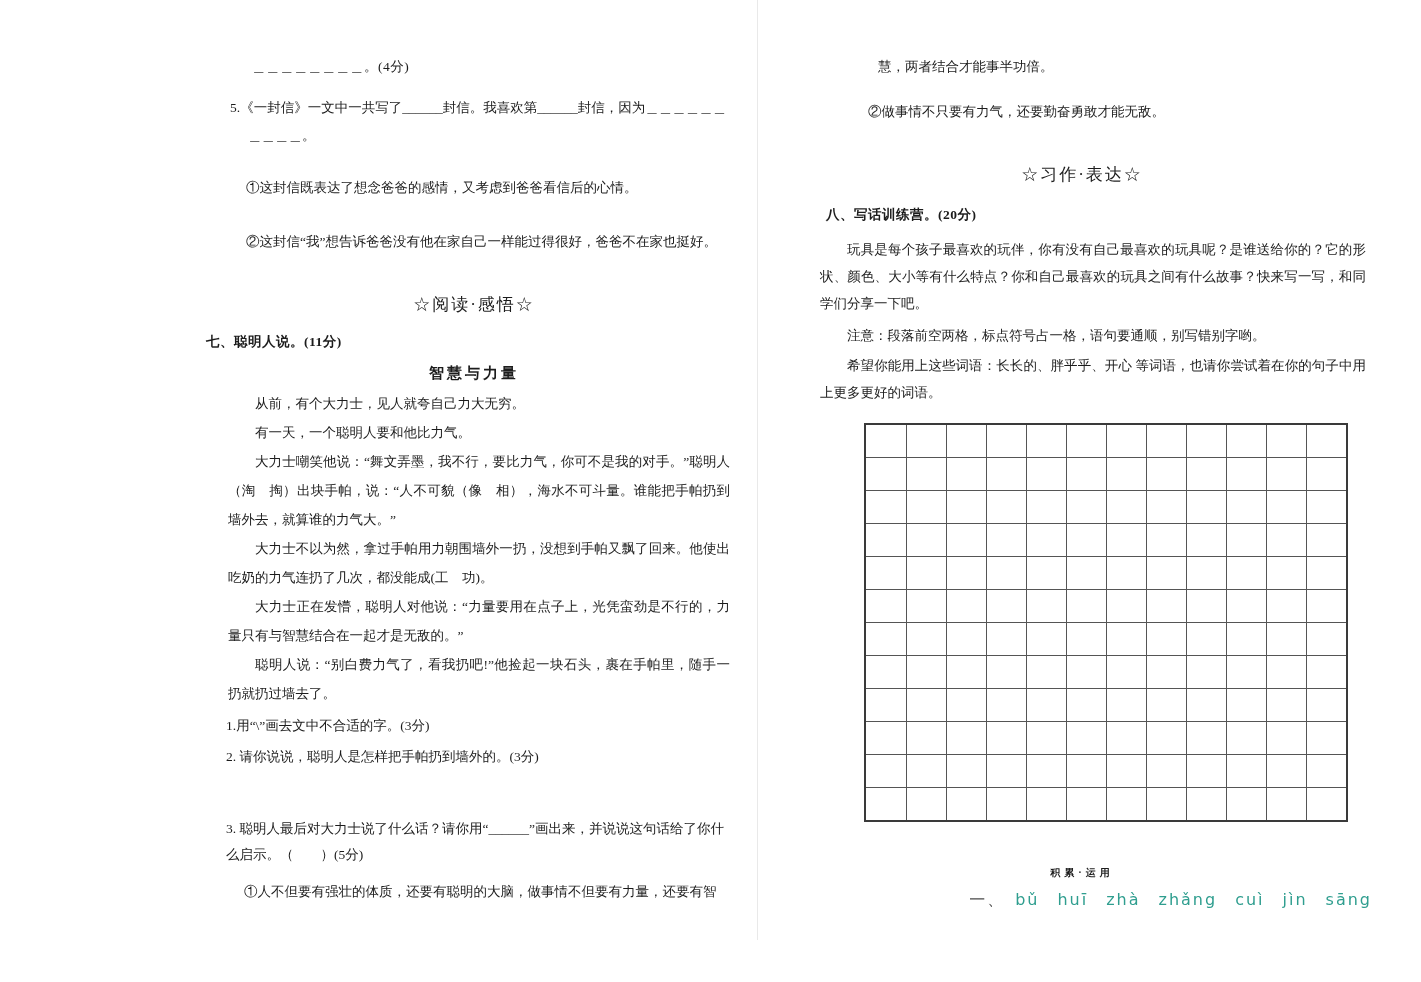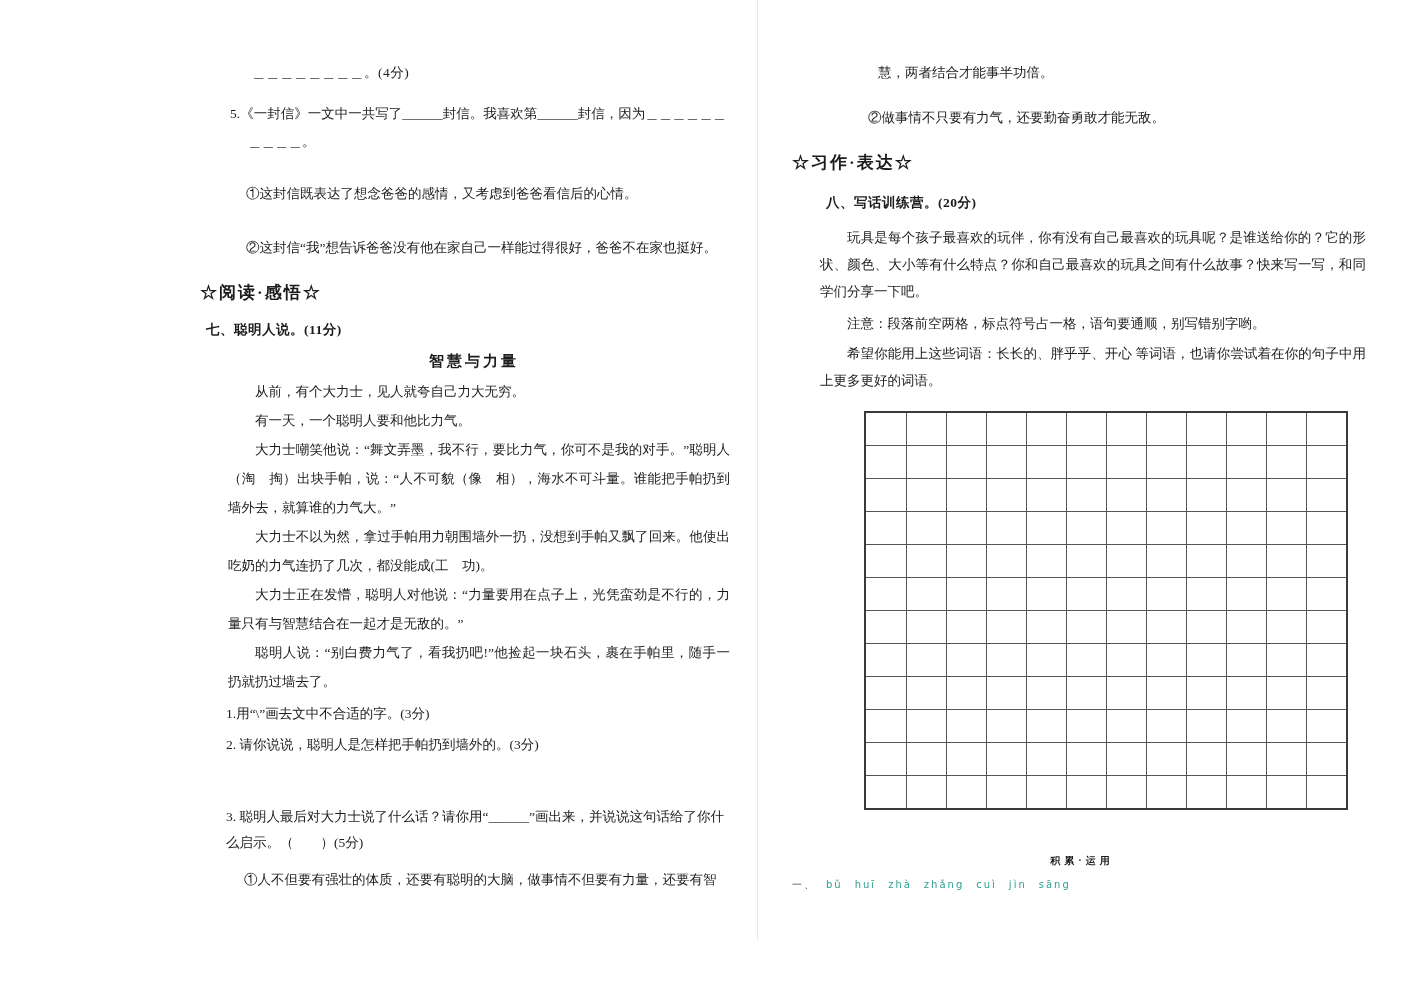--- a/index.html
+++ b/index.html
@@ -9,32 +9,32 @@
     font-family:"Liberation Serif","DejaVu Serif",serif;
     color:#1c1c1c;
     font-size:13.5px;
     position:relative;
     overflow:hidden;
   }
   .fold-line {
     position:absolute; left:757px; top:0; width:1px; height:940px;
     background:#e9e9e9;
   }
-  .page { position:absolute; top:48px; }
+  .page { position:absolute; top:42px; }
   .page-left  { left:200px; width:548px; }
   .page-right { left:792px; width:580px; }
 
   .blank-line { margin:16px 0 0 52px; letter-spacing:0.5px; }
   .q5   { margin:20px 0 0 30px; line-height:23px; }
   .q5b  { margin:8px 0 0 48px; }
   .opt  { margin:32px 0 0 46px; line-height:22px; }
 
   .section-header {
-    text-align:left; font-weight:bold; font-size:17px;
-    margin-top:22px; letter-spacing:2px;
+    text-align:center; font-weight:normal; font-size:17px;
+    margin-top:40px; letter-spacing:2px;
   }
   .q-head { margin:17px 0 0 6px; font-weight:bold; letter-spacing:0.5px; }
   .passage-title {
     text-align:center; font-weight:bold; font-size:15px;
     margin-top:13px; letter-spacing:3px;
   }
   .passage { margin-top:6px; }
   .passage p {
     margin-left:28px; width:502px;
     text-indent:2em; line-height:29px; text-align:justify;
@@ -58,21 +58,21 @@
   }
   .grid-row { display:flex; }
   .grid-row + .grid-row { border-top:1px solid #555; }
   .grid-cell { width:40px; height:32px; }
   .grid-cell + .grid-cell { border-left:1px solid #555; }
 
   .footer-header {
     text-align:center; font-weight:bold; font-size:10px;
     margin-top:42px; letter-spacing:4px;
   }
-  .pinyin-line { margin-top:10px; font-size:10px; }
+  .pinyin-line { margin-top:10px; font-size:16px;text-align:right; }
   .pinyin-prefix { color:#4a4a4a; letter-spacing:2px; margin-right:10px; }
   .pinyin-text {
     font-family:"DejaVu Sans",sans-serif;
     letter-spacing:2px;
   }
 </style>
 </head>
 <body>
 
 <div class="fold-line"></div>

